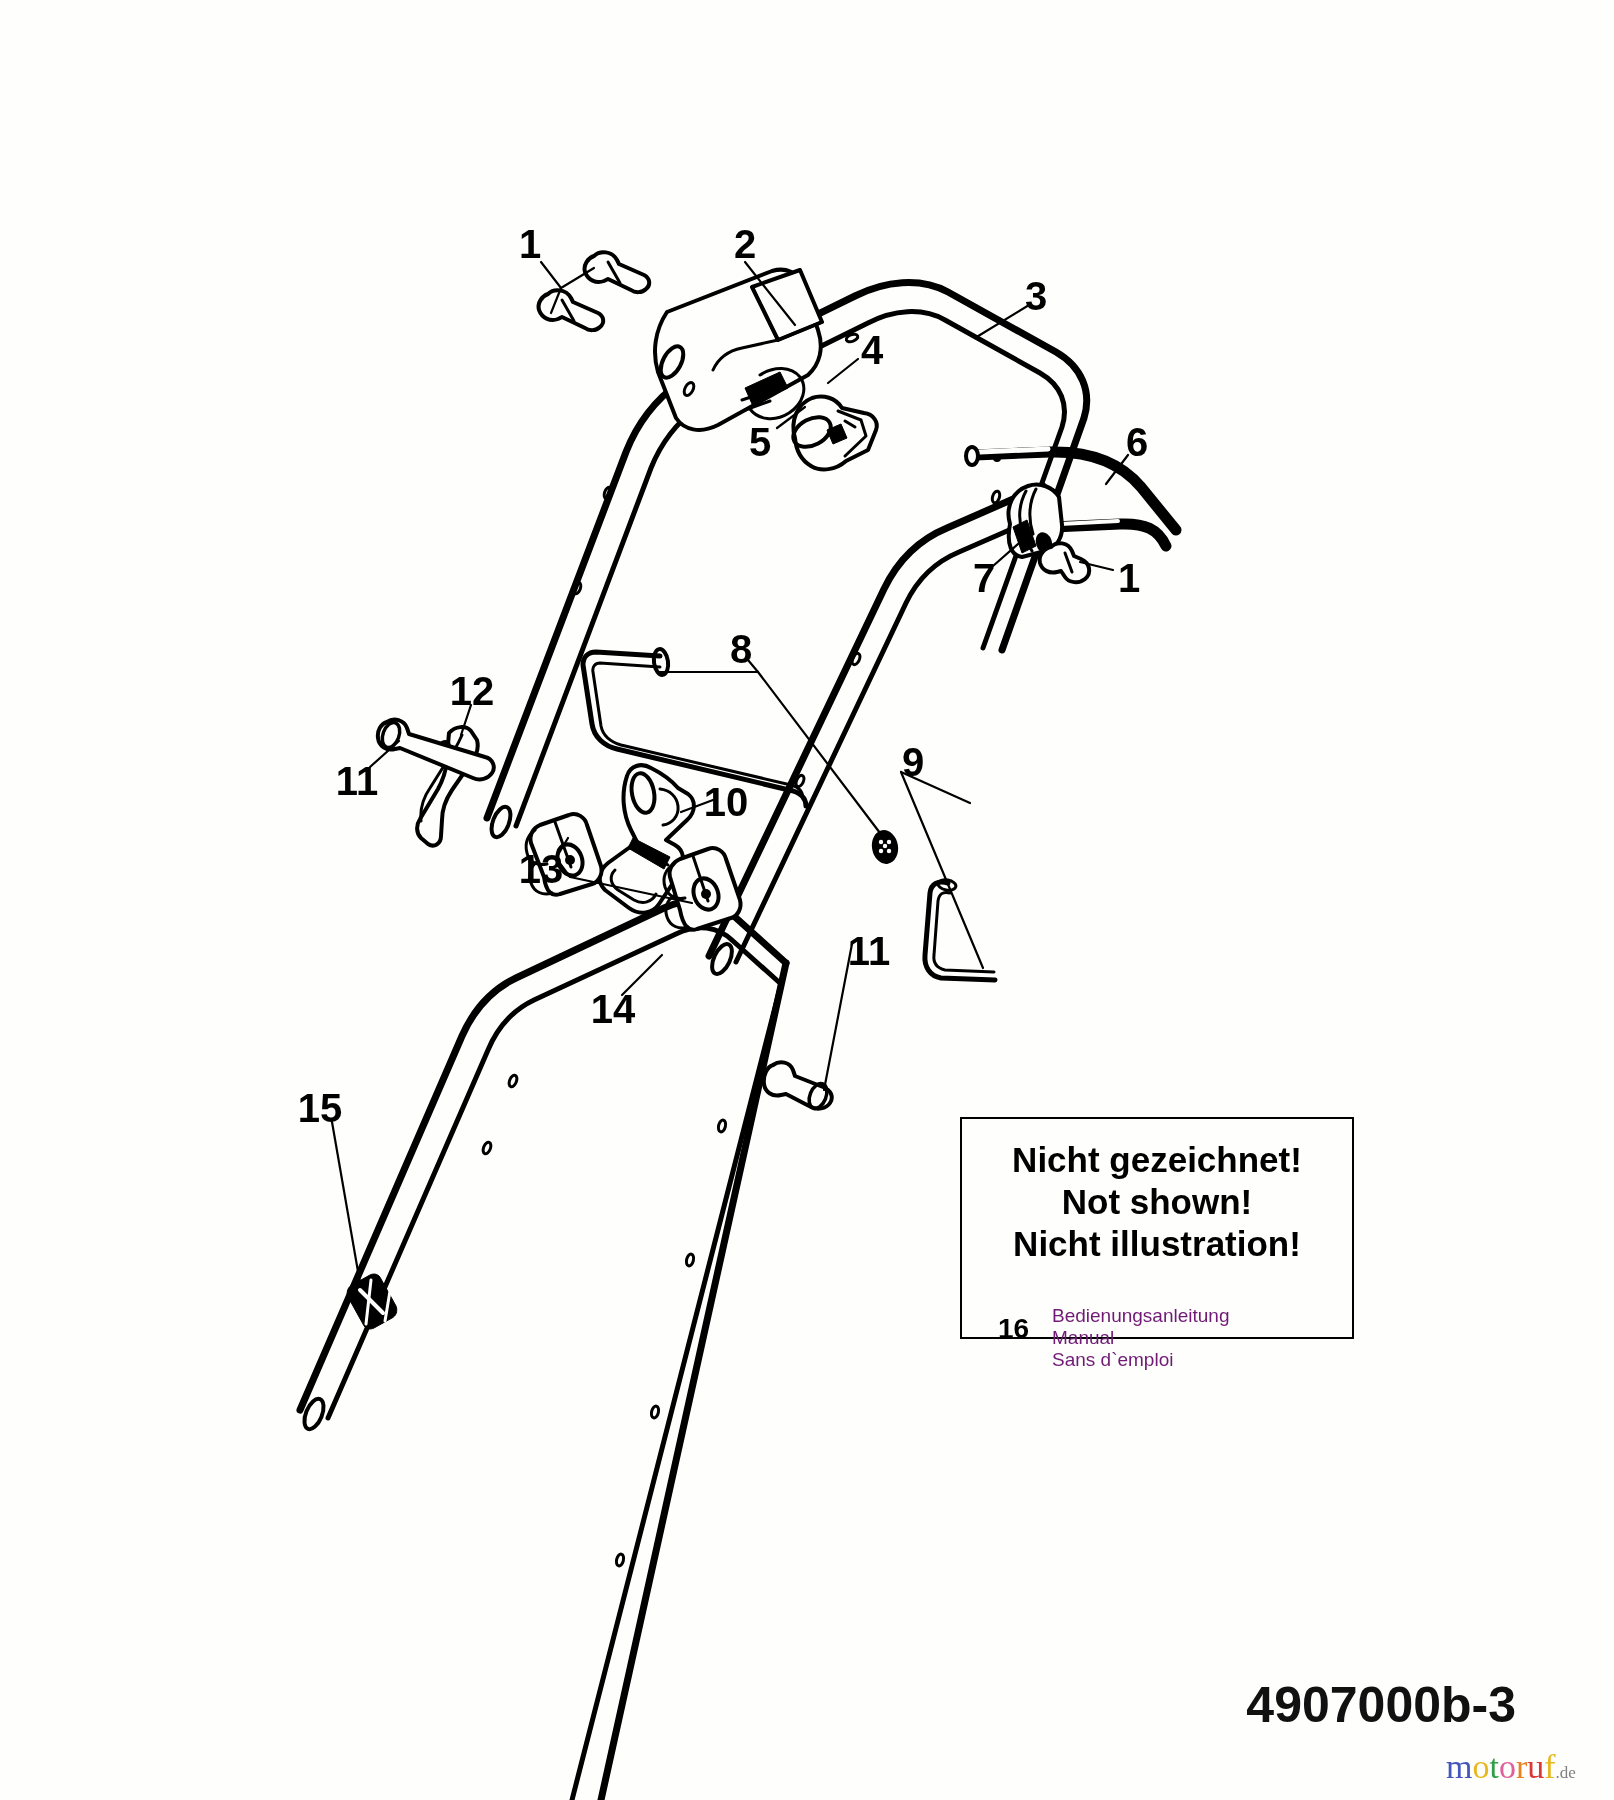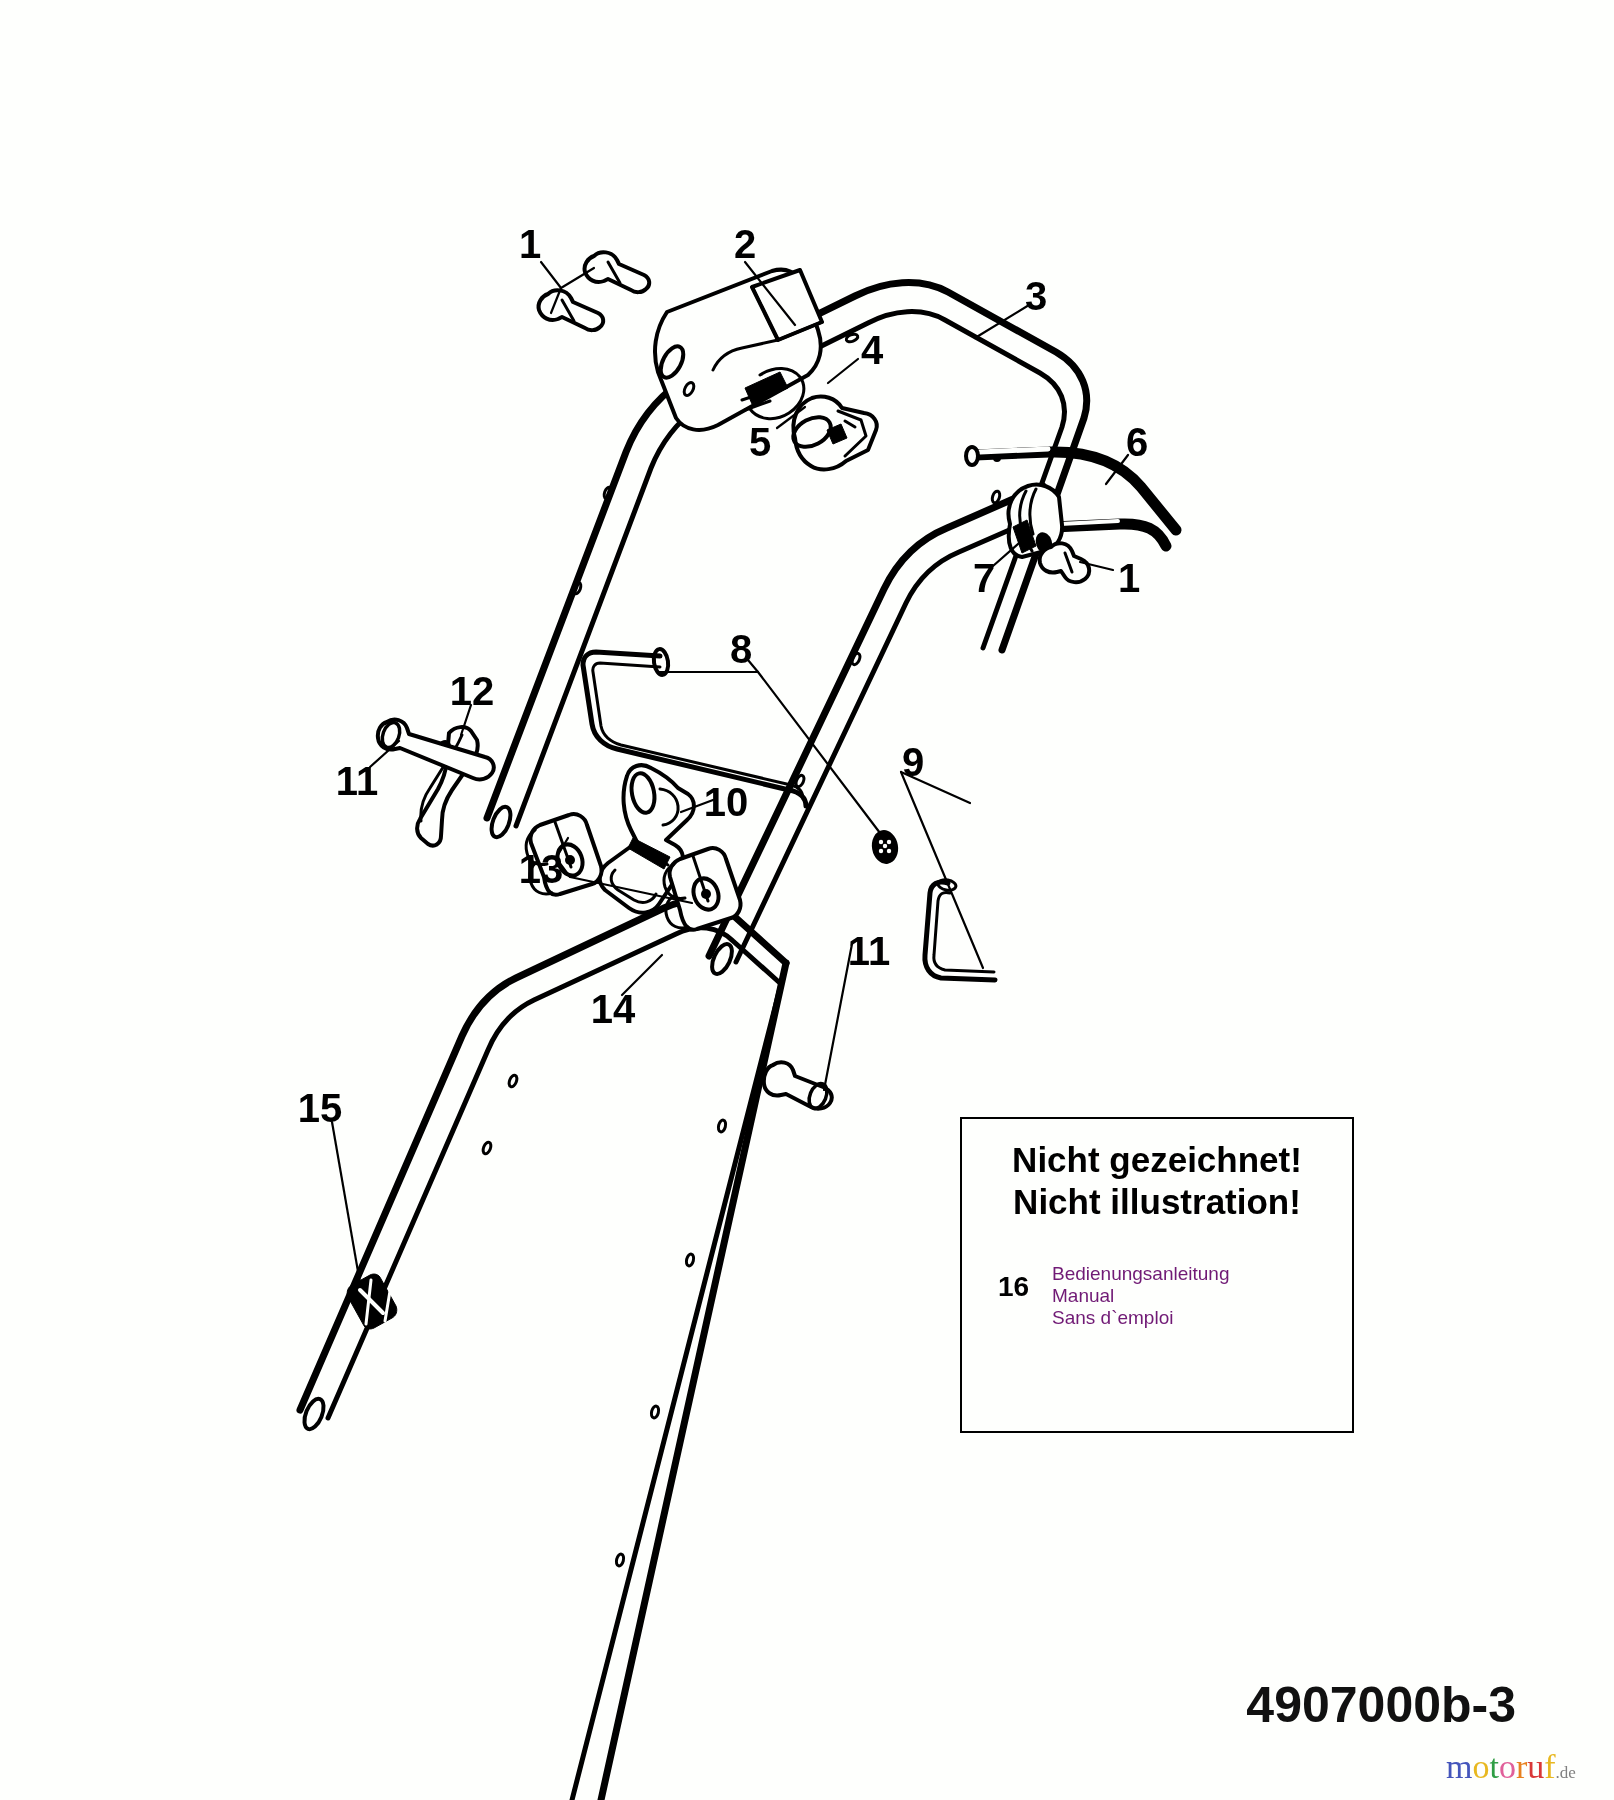--- a/index.html
+++ b/index.html
@@ -30,21 +30,21 @@
     font-weight: bold;
     font-size: 40px;
     fill: #000000;
   }
   
   #legend-box {
     position: absolute;
     left: 960px;
     top: 1117px;
     width: 394px;
-    height: 316px;
+    height: 222px;
     border: 2.5px solid #000000;
     background: #fefffd;
     box-sizing: border-box;
   }
   .legend-headline {
     font-family: "Liberation Sans", sans-serif;
     font-weight: bold;
     font-size: 35px;
     line-height: 42px;
     color: #000000;
@@ -467,20 +467,21 @@
       <text class="callout-num" text-anchor="middle" x="541" y="883">13</text>
       <text class="callout-num" text-anchor="middle" x="869" y="965">11</text>
       <text class="callout-num" text-anchor="middle" x="613" y="1023">14</text>
       <text class="callout-num" text-anchor="middle" x="320" y="1122">15</text>
     </g>
   </svg>
 
   <div id="legend-box">
     <div id="legend-headlines">
       <div class="legend-headline">Nicht gezeichnet!</div>
+      <div class="legend-headline">Not shown!</div>
       <div class="legend-headline">Nicht illustration!</div>
     </div>
     <div id="legend-row">
       <div id="legend-row-num">16</div>
       <div id="legend-row-texts">
         <div>Bedienungsanleitung</div>
         <div>Manual</div>
         <div>Sans d`emploi</div>
       </div>
     </div>

